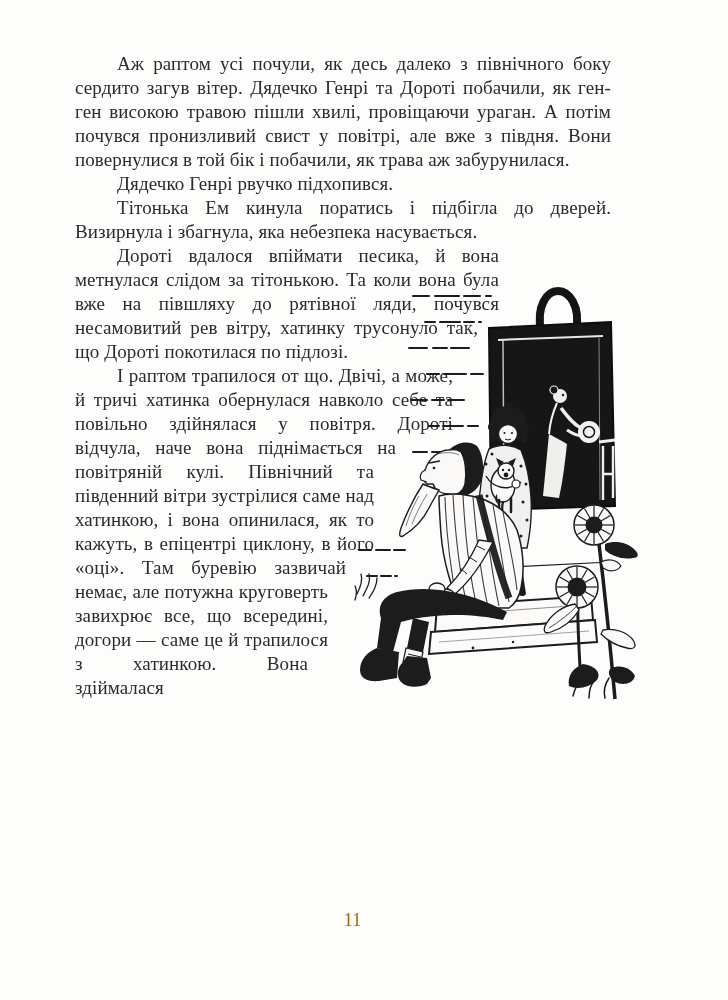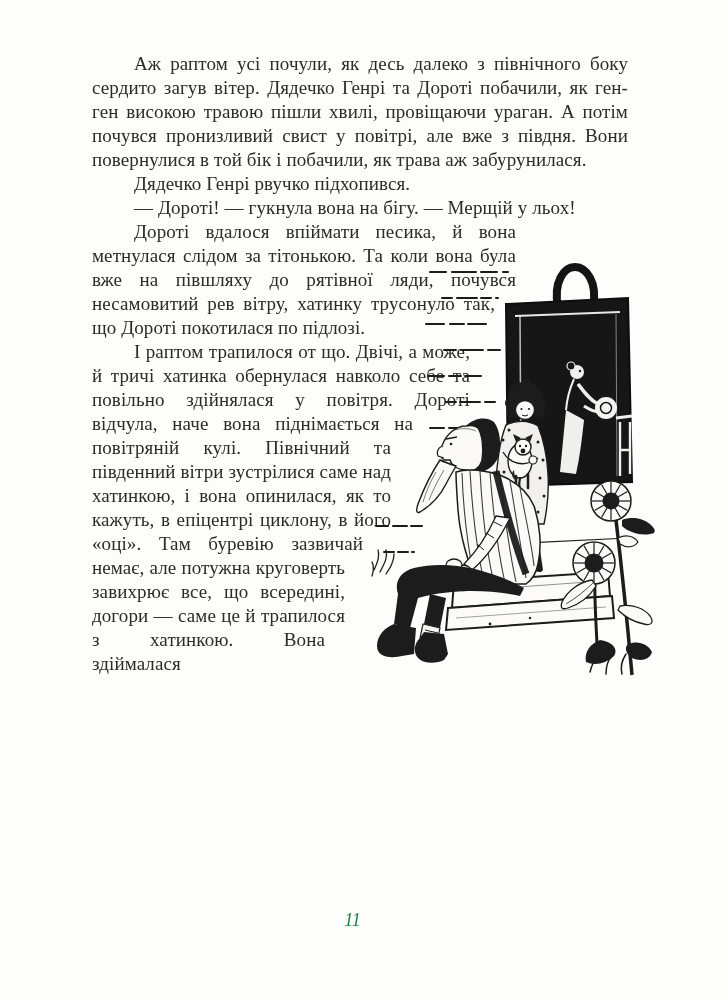--- a/index.html
+++ b/index.html
@@ -3,53 +3,53 @@
 <meta charset="utf-8">
 <style>
   html,body{margin:0;padding:0;background:#e9e9e9;}
   .page{
     position:relative;width:728px;height:1000px;margin:0 auto;
     background:#fdfdfc;overflow:hidden;
     font-family:"Liberation Serif","DejaVu Serif",serif;
     color:#2b2b2b;
   }
   .text-block{
-    position:absolute;left:92px;top:52px;width:536px;
+    position:absolute;left:75px;top:52px;width:536px;
     font-size:19px;line-height:24px;text-align:justify;
     letter-spacing:.1px;
   }
   .text-block p{margin:0;text-indent:42px;}
   
   .fl{float:right;clear:right;}
   .s1{width:112px;height:48px;margin-top:24px;position:relative;}
   .s2{width:133px;height:48px;}
   .s3{width:158px;height:72px;}
   .s4{width:215px;height:24px;}
   .s5{width:237px;height:96px;}
   .s6{width:265px;height:24px;}
   .s7{width:283px;height:72px;}
   .s8{width:303px;height:120px;}
   .illu{
     position:absolute;top:-24px;right:-32px;
     width:290px;height:460px;
   }
   .page-number{
     position:absolute;top:910px;left:85px;width:535px;
-    text-align:center;font-style:italic;font-size:18px;color:#15803d;
+    text-align:center;font-size:18px;color:#a16207;
   }
   .ink{stroke:#1c1c1c;}
 </style>
 </head>
 <body>
 
 <div class="page">
   <div class="text-block">
     <p>Аж раптом усі почули, як десь далеко з північного боку сердито загув вітер. Дядечко Генрі та Дороті побачили, як ген-ген високою травою пішли хвилі, провіщаючи ураган. А потім почувся пронизливий свист у повітрі, але вже з півдня. Вони повернулися в той бік і побачили, як трава аж забурунилася.</p>
     <p>Дядечко Генрі рвучко підхопився.</p>
-    <p>— Дороті! — гукнула вона на бігу. — Мерщій у льох!</p>
+    <p>Тітонька Ем кинула поратись і підбігла до дверей. Визирнула і збагнула, яка небезпека насувається.</p>
 
     <div>
       <div class="fl s1">
 
         <svg class="illu" viewBox="0 0 290 460" xmlns="http://www.w3.org/2000/svg">
 
           <g class="ink" fill="none" stroke-width="2" stroke-linecap="round">
             <path d="M60 52 H138" stroke-dasharray="16 6 24 5" stroke="#1c1c1c"></path>
             <path d="M72 78 H128" stroke-dasharray="10 5 20 4" stroke="#1c1c1c"></path>
             <path d="M56 104 H120" stroke-dasharray="18 6 14 4" stroke="#1c1c1c"></path>

